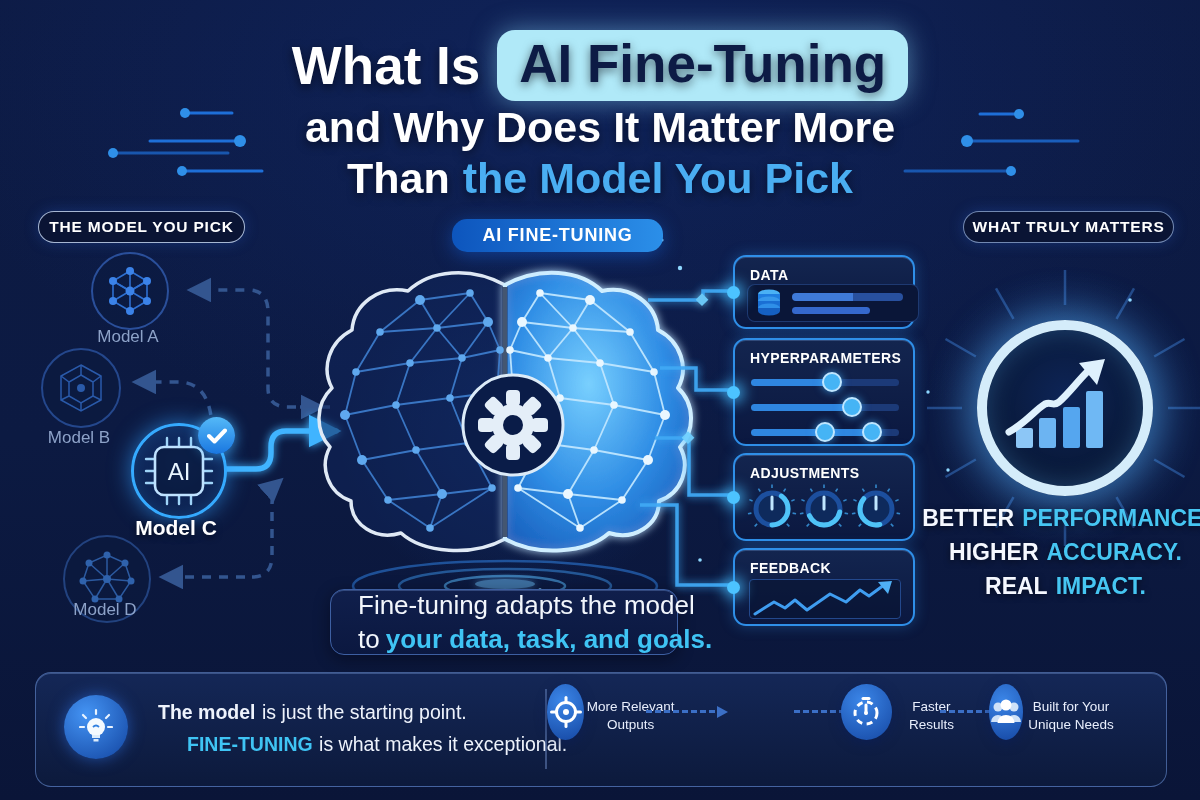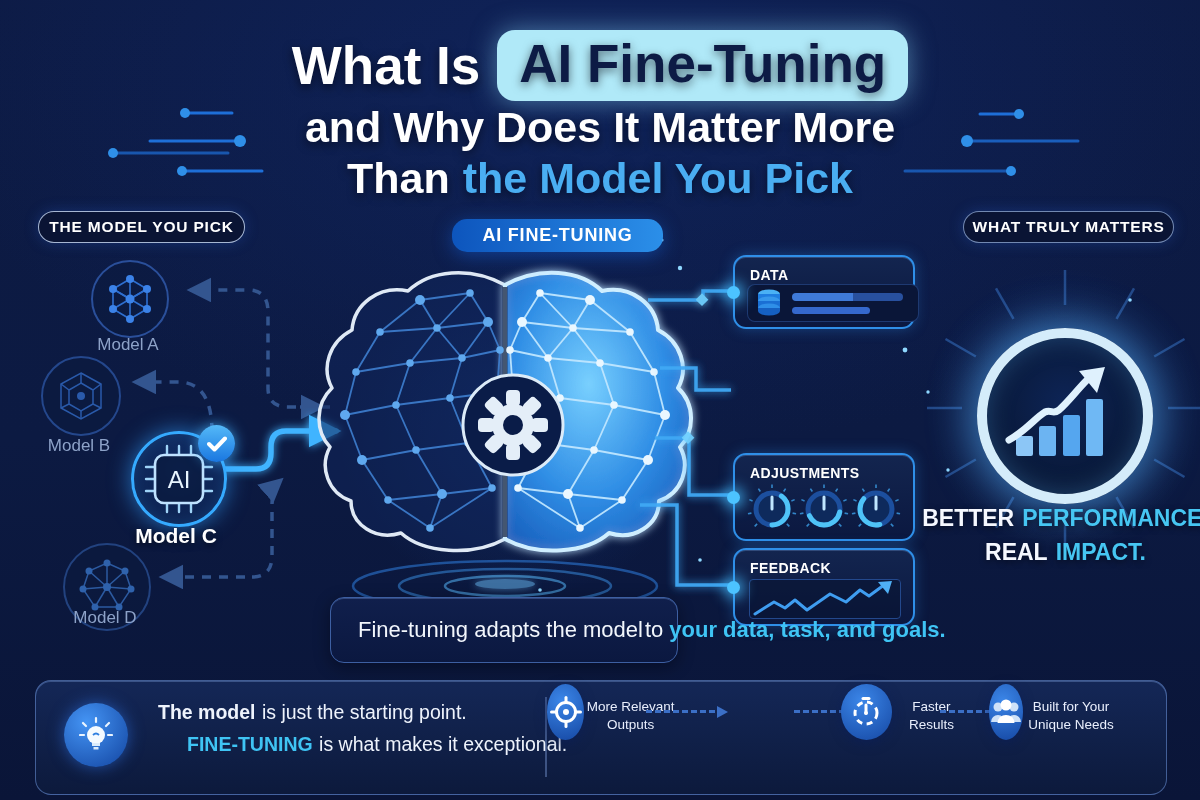--- a/index.html
+++ b/index.html
@@ -3,21 +3,21 @@
 <meta charset="utf-8">
 <style>
   html,body{margin:0;padding:0;background:#060d24;}
   .stage{position:relative;width:1200px;height:800px;overflow:hidden;
     font-family:"Liberation Sans",sans-serif;
     background:
       radial-gradient(260px 240px at 520px 430px, rgba(30,110,230,.20), rgba(0,0,0,0) 70%),
       radial-gradient(200px 200px at 1065px 408px, rgba(40,120,230,.18), rgba(0,0,0,0) 70%),
       radial-gradient(900px 500px at 600px 80px, rgba(20,50,130,.35), rgba(0,0,0,0) 75%),
       linear-gradient(180deg,#0d1b45 0%,#0c1a42 55%,#0a1538 100%);}
-  .abs{position:absolute;margin-top:8px;}
+  .abs{position:absolute;}
   svg{display:block;}
   #decor{position:absolute;left:0;top:0;z-index:1;}
   .layer{position:absolute;left:0;top:0;width:100%;height:100%;z-index:2;}
 
   
   .title-line{position:absolute;width:100%;display:flex;justify-content:center;align-items:center;
     color:#ffffff;font-weight:bold;text-shadow:0 3px 10px rgba(0,0,10,.55);white-space:nowrap;}
   .t1{top:30px;font-size:53px;gap:17px;}
   .t2{top:103px;font-size:43px;}
   .t3{top:154px;font-size:43px;gap:13px;}
@@ -77,21 +77,21 @@
     box-shadow:0 0 38px 8px rgba(90,180,255,.55), inset 0 0 26px rgba(90,180,255,.3);z-index:2;}
   .claims{position:absolute;left:938px;top:505px;width:255px;display:flex;flex-direction:column;gap:7px;
     align-items:center;z-index:2;}
   .claim{font-size:23px;font-weight:bold;white-space:nowrap;color:#f5f8ff;text-shadow:0 2px 6px rgba(0,0,0,.5);}
   .claim .cy{color:#46c6f2;margin-left:8px;}
 
   
   #callout{left:330px;top:589px;width:348px;height:66px;border:1.5px solid #3d5fa2;border-radius:14px;
     background:linear-gradient(180deg,#101f4c,#0b1840);display:flex;align-items:center;gap:13px;
     padding:0 14px;box-sizing:border-box;box-shadow:0 4px 16px rgba(0,0,10,.4), inset 0 1px 0 rgba(130,170,240,.3);z-index:2;}
-  .callout-text{display:flex;gap:2px;font-size:22px;color:#f2f6fc;line-height:1.25;white-space:nowrap;}
+  .callout-text{display:flex;flex-direction:column;gap:2px;font-size:26px;color:#f2f6fc;line-height:1.25;white-space:nowrap;}
   .callout-cyan{color:#3fc4f4;font-weight:bold;margin-left:6px;}
 
   
   #footer{left:35px;top:672px;width:1130px;height:113px;border-radius:16px;
     border:1.5px solid rgba(110,150,220,.55);
     background:linear-gradient(180deg,rgba(21,40,88,.95),rgba(13,26,60,.95));
     box-shadow:inset 0 1px 0 rgba(150,190,250,.3);z-index:2;}
   #bulb-circle{left:64px;top:695px;width:64px;height:64px;border-radius:50%;
     background:radial-gradient(circle at 35% 30%,#4494f4,#1244a0);
     display:flex;align-items:center;justify-content:center;box-shadow:0 0 16px rgba(50,120,240,.55);z-index:3;}
@@ -473,20 +473,39 @@
             <ellipse cx="13" cy="19" rx="11" ry="4.5" fill="#2f8fe8"></ellipse>
           <path d="M2 19 v3 a11 4.5 0 0 0 22 0 v-3" fill="#1560c2"></path>
         </svg>
         <div class="data-bars">
           <div class="dbar1"></div>
           <div class="dbar2"></div>
         </div>
       </div>
     </div>
 
+    <div class="panel" id="panel-hyper">
+      <div class="panel-node" style="top:46px;"></div>
+      <div class="panel-title">HYPERPARAMETERS</div>
+      <div class="sliders">
+        <div class="srow">
+          <div class="strack" style="background:linear-gradient(90deg,#2f86e0 55%,#1c3a78 55%);"></div>
+          <div class="sknob" style="left:calc(55% - 10px);"></div>
+        </div>
+        <div class="srow">
+          <div class="strack" style="background:linear-gradient(90deg,#2f86e0 68%,#1c3a78 68%);"></div>
+          <div class="sknob" style="left:calc(68% - 10px);"></div>
+        </div>
+        <div class="srow">
+          <div class="strack" style="background:linear-gradient(90deg,#2f86e0 50%,#2f86e0 82%,#1c3a78 82%);"></div>
+          <div class="sknob" style="left:calc(50% - 10px);"></div>
+          <div class="sknob" style="left:calc(82% - 10px);"></div>
+        </div>
+      </div>
+    </div>
 
     <div class="panel" id="panel-adjust">
       <div class="panel-node" style="top:36px;"></div>
       <div class="panel-title">ADJUSTMENTS</div>
       <svg width="174" height="52" viewBox="0 0 174 52" style="margin:2px 0 0 2px;">
         <g id="knob-dials">
             <line x1="20.1507575950825" y1="40.8492424049175" x2="17.67588386092958" y2="43.32411613907041" stroke="#3fa9f5" stroke-width="1.6" opacity="0.75"></line>
             <line x1="14.40350911153216" y1="30.096896762338687" x2="10.97076063012085" y2="30.779712889395135" stroke="#3fa9f5" stroke-width="1.6" opacity="0.75"></line>
             <line x1="15.598529817262978" y1="17.963647920333113" x2="12.364951453473473" y2="16.6242559070553" stroke="#3fa9f5" stroke-width="1.6" opacity="0.75"></line>
             <line x1="23.33302510658835" y1="8.539138141646553" x2="21.388529291019744" y2="5.628994498587645" stroke="#3fa9f5" stroke-width="1.6" opacity="0.75"></line>
@@ -545,20 +564,23 @@
         </g>
         <path d="M 22 102 C 40 92, 48 80, 58 74 C 64 71, 66 77, 72 72 C 82 63, 90 52, 100 42" fill="none" stroke="#dff1fd" stroke-width="7" stroke-linecap="round"></path>
         <polygon points="92,33 118,29 110,55" fill="#dff1fd"></polygon>
       </svg>
     </div>
     <div class="claims">
       <div class="claim">
         <span>BETTER</span><span class="cy">PERFORMANCE.</span>
       </div>
       <div class="claim">
+        <span>HIGHER</span><span class="cy">ACCURACY.</span>
+      </div>
+      <div class="claim">
         <span>REAL</span><span class="cy">IMPACT.</span>
       </div>
     </div>
 
     <div class="abs" id="callout">
       <svg width="46" height="46" viewBox="0 0 46 46">
         <circle cx="21" cy="25" r="17" fill="none" stroke="#2f9fe8" stroke-width="5"></circle>
         <circle cx="21" cy="25" r="9" fill="none" stroke="#45c0f5" stroke-width="4"></circle>
         <circle cx="21" cy="25" r="3.5" fill="#45c0f5"></circle>
         <line x1="21" y1="25" x2="38" y2="8" stroke="#2f9fe8" stroke-width="3.5" stroke-linecap="round"></line>

